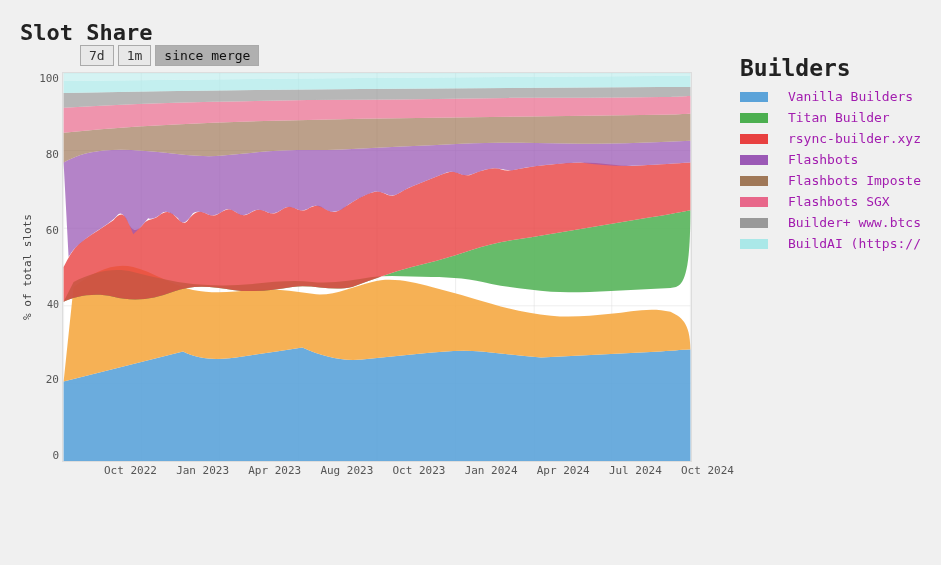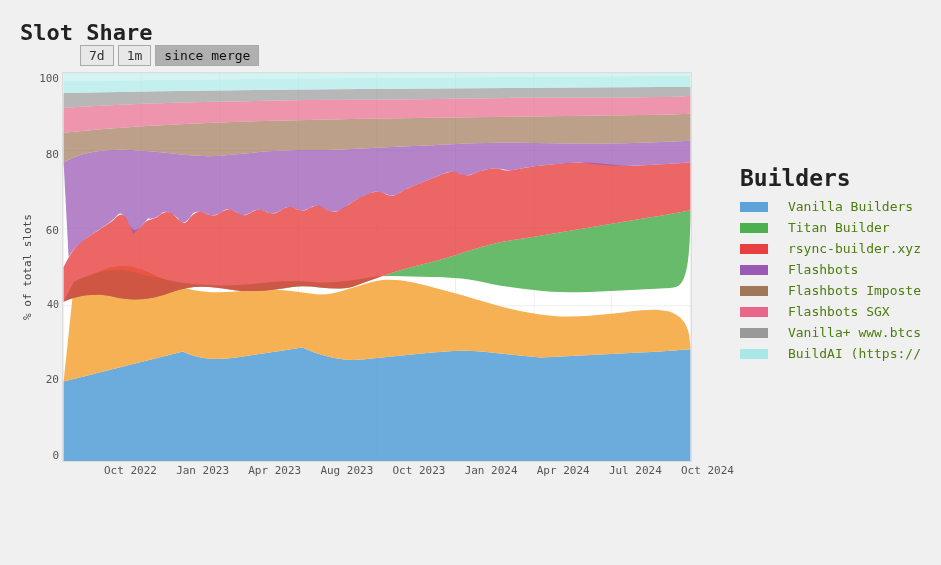--- a/index.html
+++ b/index.html
@@ -74,35 +74,35 @@
       font-weight: bold;
       color: #222;
       margin-bottom: 8px;
     }
     .legend-item {
       display: flex;
       align-items: center;
       gap: 20px;
       margin-bottom: 6px;
       font-size: 13px;
-      color: #4d7c0f;
+      color: #a21caf;
     }
     .legend-swatch {
       width: 28px;
       height: 10px;
       flex-shrink: 0;
     }
   </style>
 </head>
 <body>
 
 <div class="page">
   <div class="title">Slot Share</div>
 
-  <div style="display:flex; align-items:center; gap:0;">
+  <div style="display:flex; align-items:flex-start; gap:0;">
 
     <div style="flex:1; position:relative;">
 
       <div class="time-controls">
         <button class="time-btn">7d</button>
         <button class="time-btn">1m</button>
         <button class="time-btn active">since merge</button>
       </div>
 
       <div style="display:flex; align-items:flex-start; margin-top:2px;">
@@ -305,21 +305,21 @@
       <div class="legend-item">
         <div class="legend-swatch" style="background:#a07858;"></div>
         <span>Flashbots Imposte</span>
       </div>
       <div class="legend-item">
         <div class="legend-swatch" style="background:#e8678a;"></div>
         <span>Flashbots SGX</span>
       </div>
       <div class="legend-item">
         <div class="legend-swatch" style="background:#999999;"></div>
-        <span>Vanilla+ www.btcs</span>
+        <span>Builder+ www.btcs</span>
       </div>
       <div class="legend-item">
         <div class="legend-swatch" style="background:#aae8e8;"></div>
         <span>BuildAI (https://</span>
       </div>
     </div>
   </div>
 </div>
 
 </body></html>

